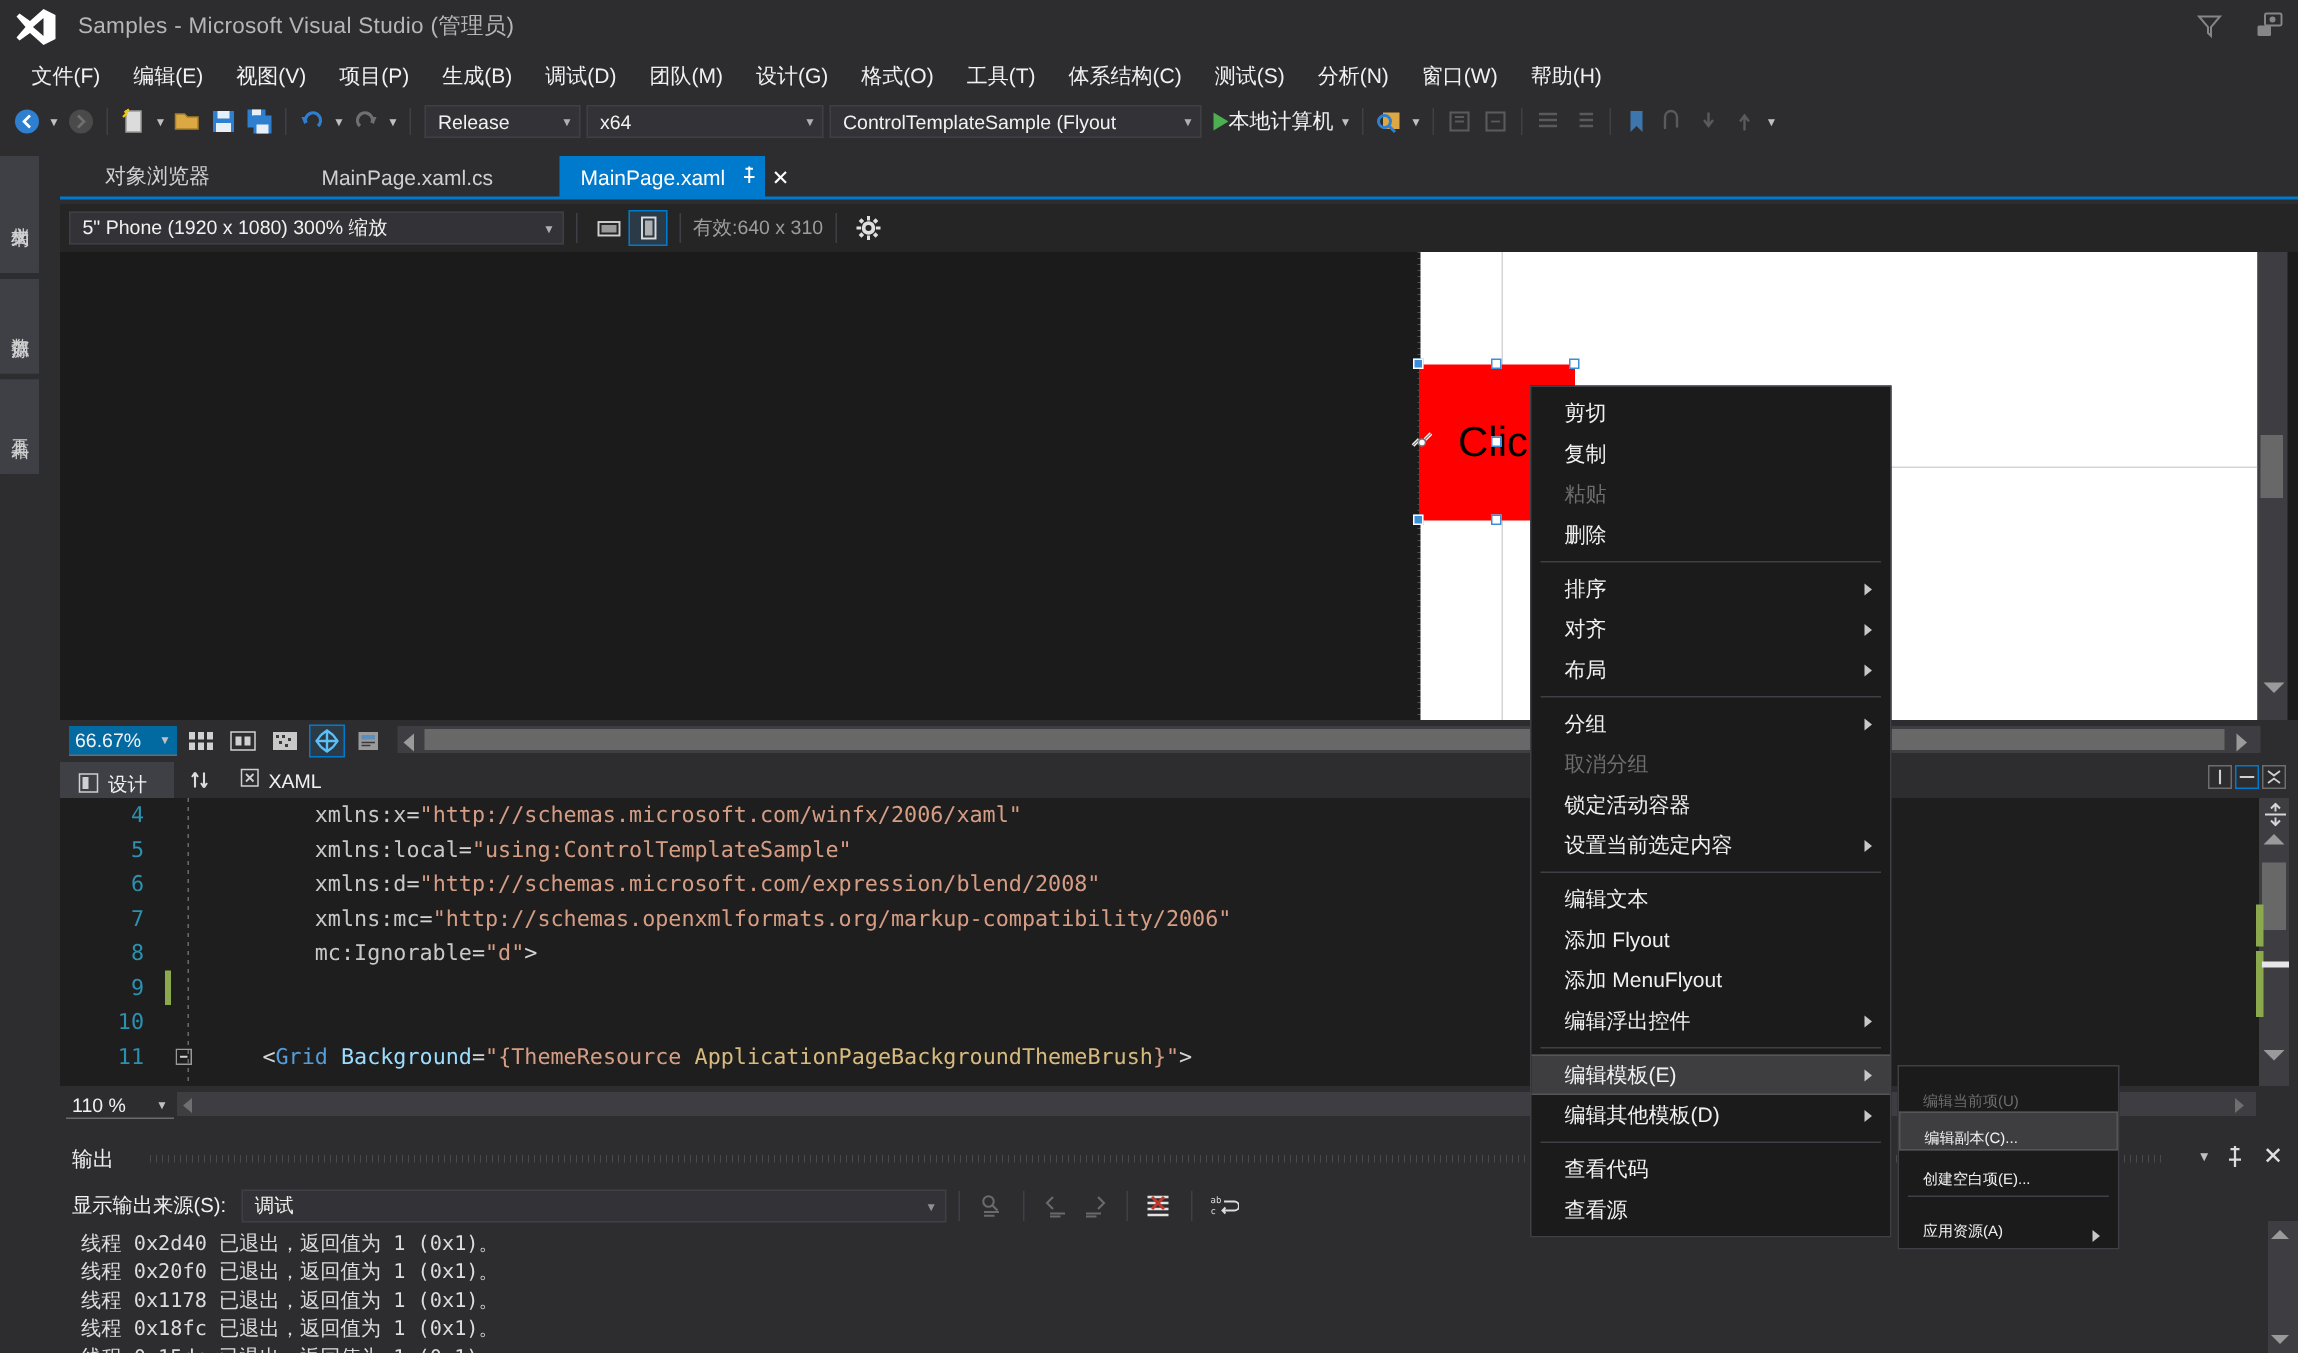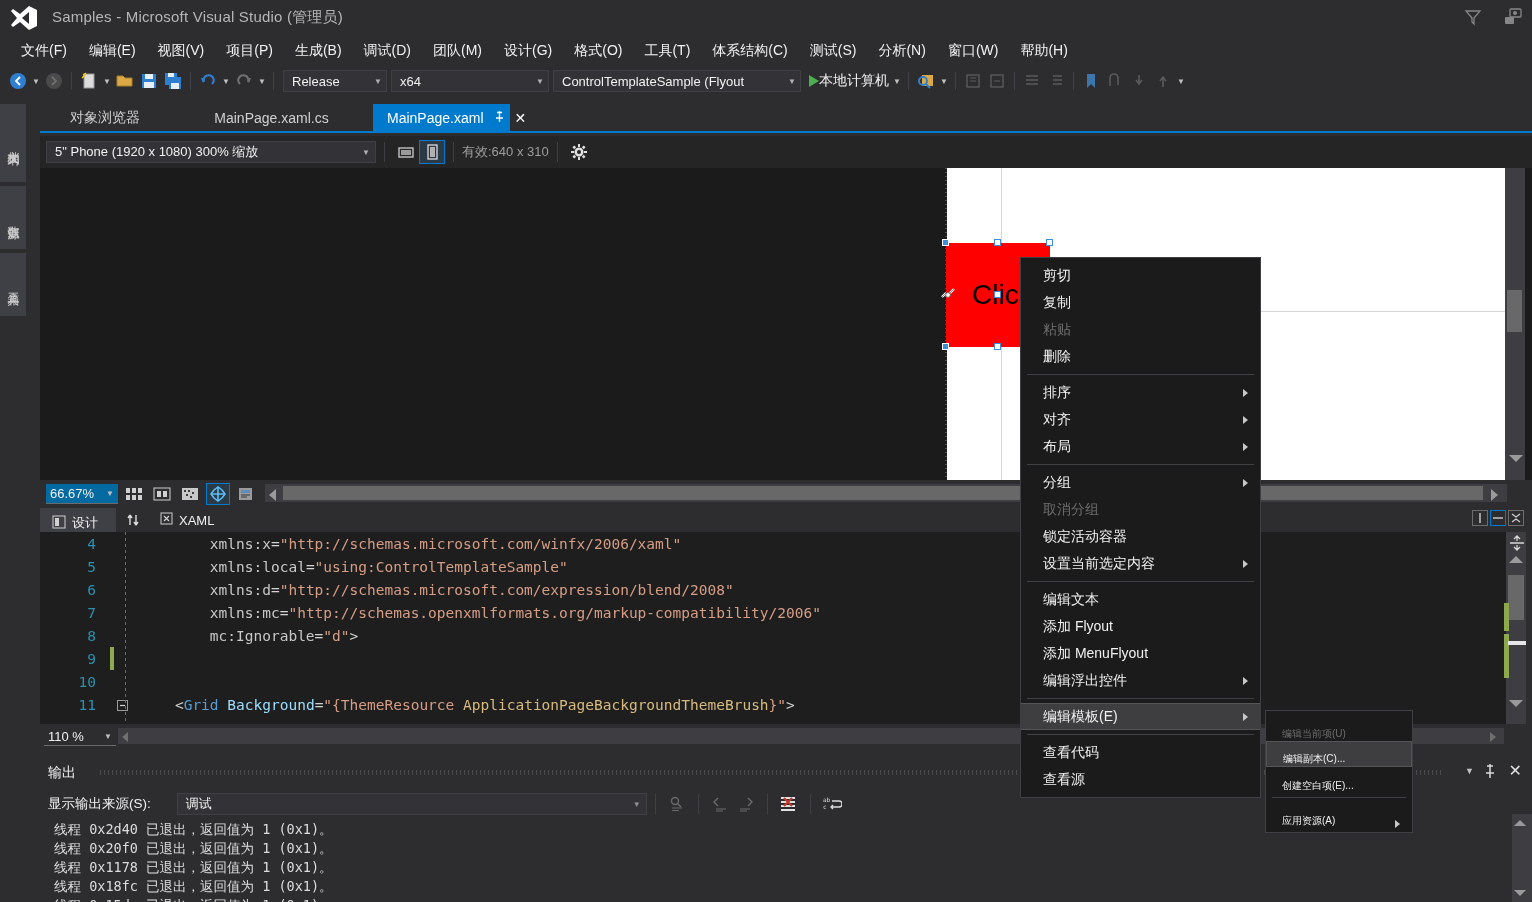--- a/index.html
+++ b/index.html
@@ -223,21 +223,21 @@
   }
   .out-title{ position:absolute; left:20px; top:6px; font-size:14px; color:#f1f1f1; }
   .out-dots{ position:absolute; left:72px; top:12px; right:90px; height:5px;
     background:repeating-linear-gradient(to right,#4a4a4d 0 1px, transparent 1px 4px); }
   .out-caret{ position:absolute; right:58px; top:8px; font-size:9px; color:#c0c0c0; }
   .out-pin{ position:absolute; right:34px; top:4px; }
   .out-close{ position:absolute; right:10px; top:3px; font-size:16px; color:#e0e0e0; }
   .out-tb{ position:absolute; left:0; top:30px; width:100%; height:32px; display:flex; align-items:center; }
   .out-lbl{ margin-left:20px; font-size:13.5px; color:#f1f1f1; white-space:nowrap; }
   .out-combo{
-    margin-left:26px; width:470px; height:22px; background:#333337; border:1px solid #3f3f46;
+    margin-left:10px; width:470px; height:22px; background:#333337; border:1px solid #3f3f46;
     display:flex; align-items:center; justify-content:space-between; padding:0 5px 0 8px;
     font-size:13px; color:#f1f1f1;
   }
   .out-sep{ width:1px; height:20px; background:#3f3f46; margin:0 8px; }
   .out-ibtn{ width:26px; height:24px; display:flex; align-items:center; justify-content:center; }
   .out-body{
     position:absolute; left:12px; top:62px; width:1460px; height:82px;
     font-family:"DejaVu Sans Mono","Liberation Mono",monospace; font-size:13.5px; color:#dcdcdc;
     overflow:hidden; padding-left:14px; line-height:19px;
   }
@@ -846,20 +846,24 @@
       </div>
       <div class="cm-item">
         <span>编辑浮出控件</span>
         <span class="cm-arrow"></span>
       </div>
       <div class="cm-sep"></div>
       <div class="cm-item hl">
         <span>编辑模板(E)</span>
         <span class="cm-arrow"></span>
       </div>
+      <div class="cm-item">
+        <span>编辑其他模板(D)</span>
+        <span class="cm-arrow"></span>
+      </div>
       <div class="cm-sep"></div>
       <div class="cm-item">
         <span>查看代码</span>
       </div>
       <div class="cm-item">
         <span>查看源</span>
       </div>
     </div>
 
   <div class="submenu" id="submenu">

